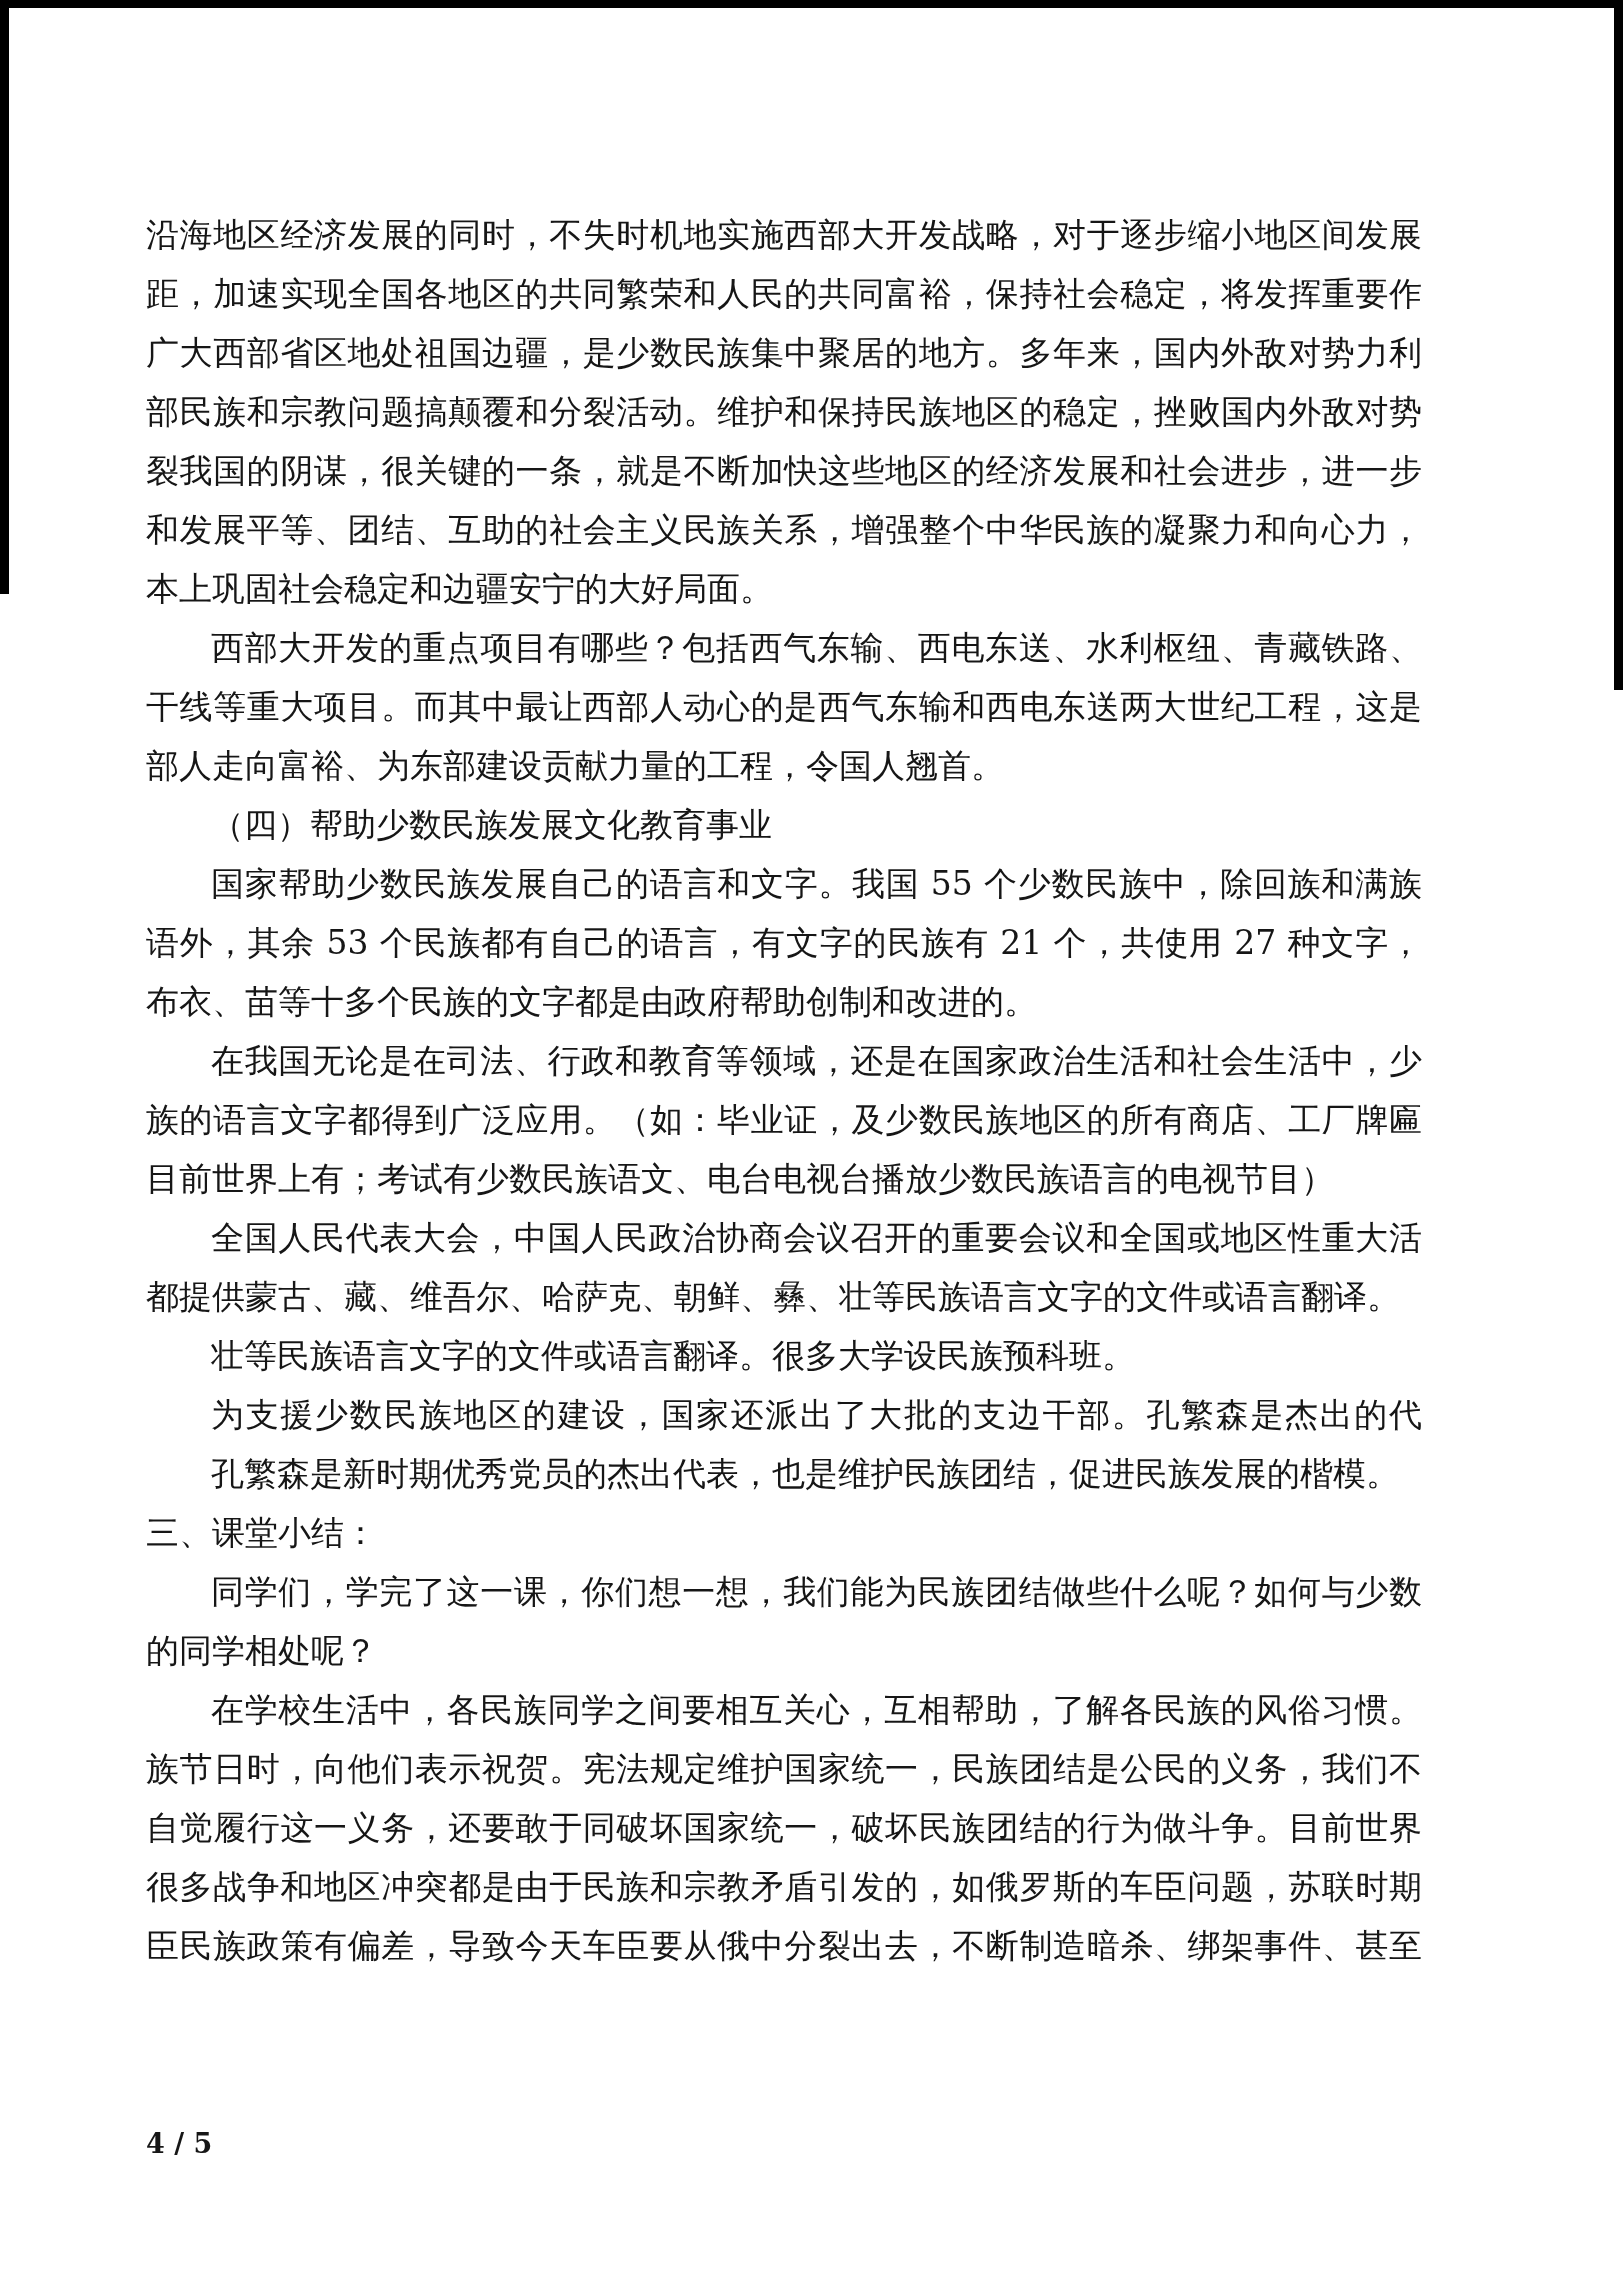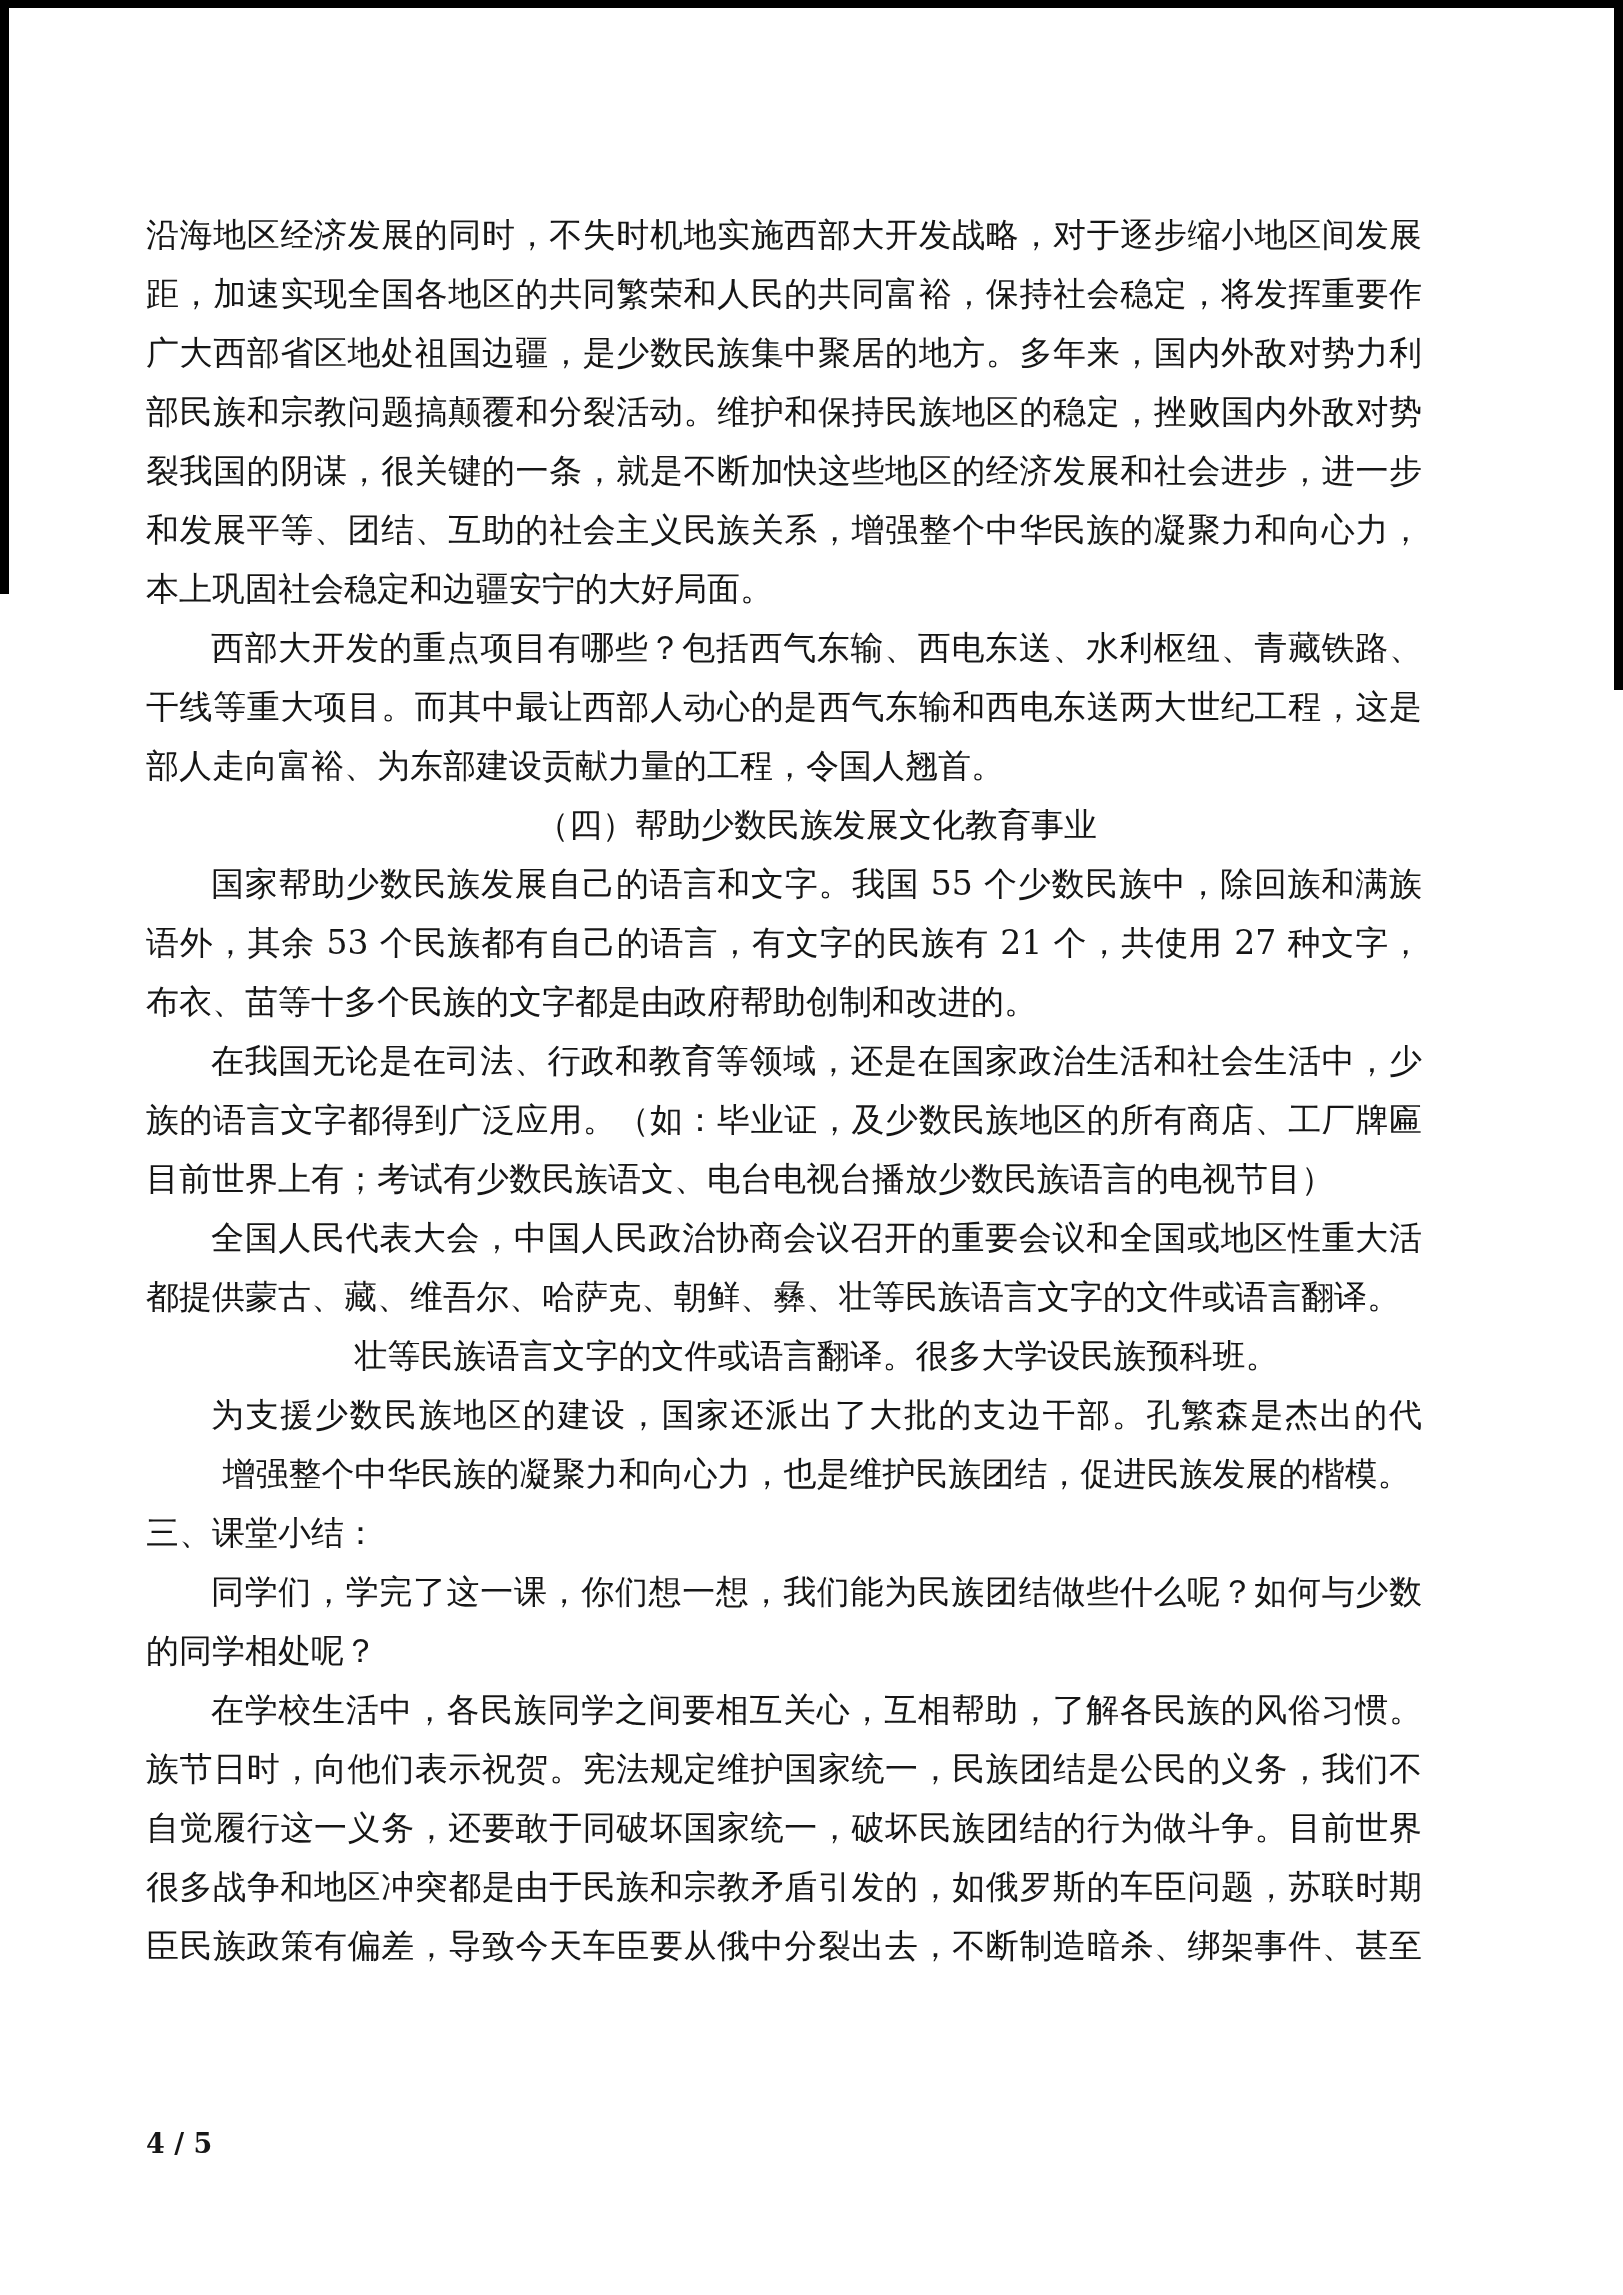--- a/index.html
+++ b/index.html
@@ -29,21 +29,21 @@
     color: var(--ink, #161616);
   }
   .line {
     height: 59px;
     line-height: 59px;
     font-size: 33px;
     letter-spacing: 0;
     text-align: left;
     overflow: hidden;
   }
-  .line.indent { padding-left: 65px; text-align: center; }
+  .line.indent { padding-left: 65px; }
   .line.fill {
     text-align: justify;
     text-align-last: justify;
     -moz-text-align-last: justify;
   }
 
   
   .pagenum {
     position: absolute;
     left: 146px;
@@ -82,21 +82,21 @@
       <div class="line indent fill">国家帮助少数民族发展自己的语言和文字。我国 55 个少数民族中，除回族和满族通用汉</div>
       <div class="line fill">语外，其余 53 个民族都有自己的语言，有文字的民族有 21 个，共使用 27 种文字，其中壮、</div>
       <div class="line">布衣、苗等十多个民族的文字都是由政府帮助创制和改进的。</div>
       <div class="line indent fill">在我国无论是在司法、行政和教育等领域，还是在国家政治生活和社会生活中，少数民</div>
       <div class="line fill">族的语言文字都得到广泛应用。（如：毕业证，及少数民族地区的所有商店、工厂牌匾都用两</div>
       <div class="line">目前世界上有；考试有少数民族语文、电台电视台播放少数民族语言的电视节目）</div>
       <div class="line indent fill">全国人民代表大会，中国人民政治协商会议召开的重要会议和全国或地区性重大活动，</div>
       <div class="line">都提供蒙古、藏、维吾尔、哈萨克、朝鲜、彝、壮等民族语言文字的文件或语言翻译。</div>
       <div class="line indent">壮等民族语言文字的文件或语言翻译。很多大学设民族预科班。</div>
       <div class="line indent fill">为支援少数民族地区的建设，国家还派出了大批的支边干部。孔繁森是杰出的代表。（学</div>
-      <div class="line indent">增强整个中华民族的凝聚力和向心力，也是维护民族团结，促进民族发展的楷模。</div>
+      <div class="line indent">孔繁森是新时期优秀党员的杰出代表，也是维护民族团结，促进民族发展的楷模。</div>
       <div class="line">三、课堂小结：</div>
       <div class="line indent fill">同学们，学完了这一课，你们想一想，我们能为民族团结做些什么呢？如何与少数民族</div>
       <div class="line">的同学相处呢？</div>
       <div class="line indent fill">在学校生活中，各民族同学之间要相互关心，互相帮助，了解各民族的风俗习惯。在民</div>
       <div class="line fill">族节日时，向他们表示祝贺。宪法规定维护国家统一，民族团结是公民的义务，我们不但要</div>
       <div class="line fill">自觉履行这一义务，还要敢于同破坏国家统一，破坏民族团结的行为做斗争。目前世界上有</div>
       <div class="line fill">很多战争和地区冲突都是由于民族和宗教矛盾引发的，如俄罗斯的车臣问题，苏联时期对车</div>
       <div class="line fill">臣民族政策有偏差，导致今天车臣要从俄中分裂出去，不断制造暗杀、绑架事件、甚至发动</div>
     </div>
 

